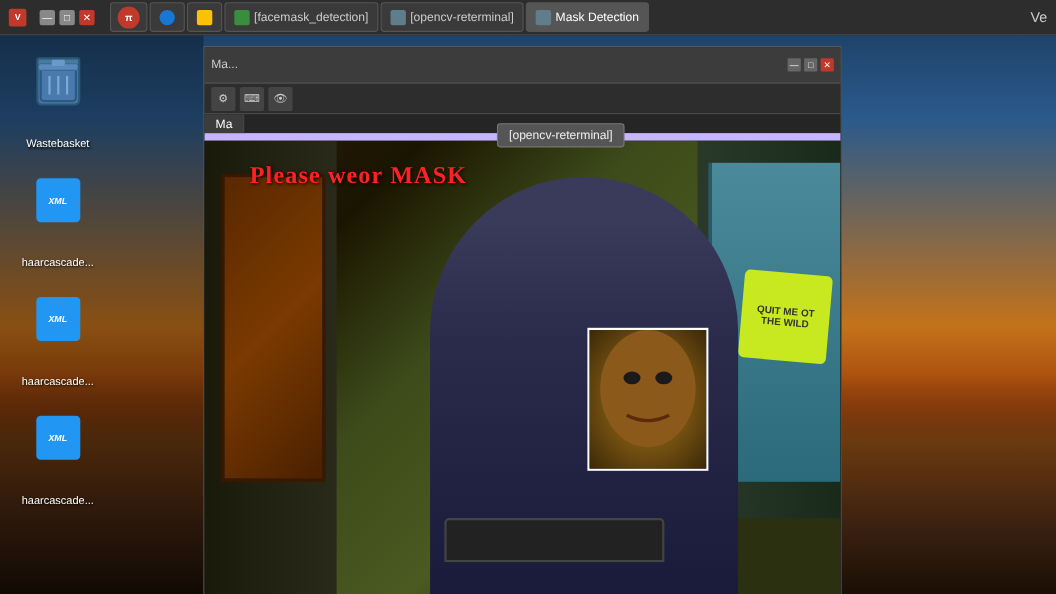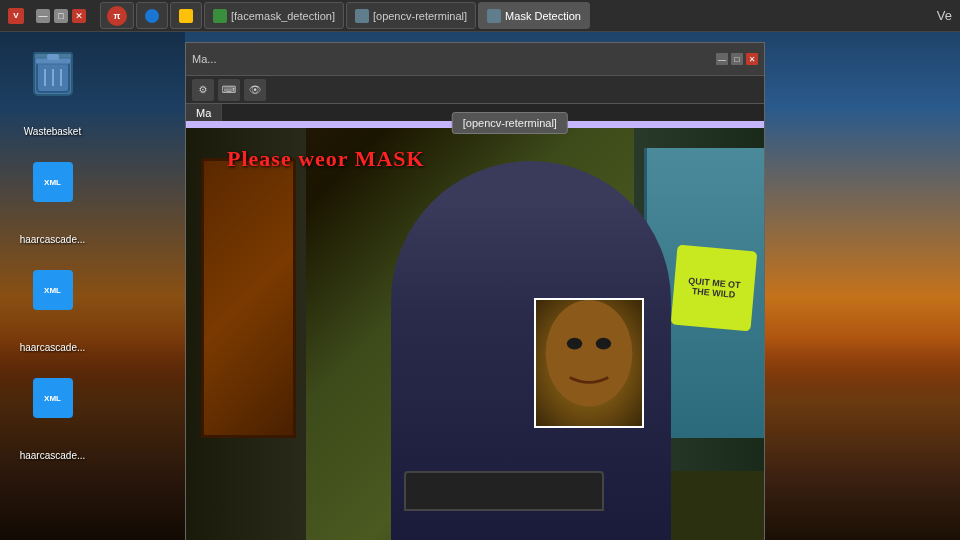--- a/index.html
+++ b/index.html
@@ -185,20 +185,21 @@
       width: 40px;
       height: 40px;
       background: #2196F3;
       border-radius: 4px;
       display: flex;
       align-items: center;
       justify-content: center;
       color: white;
       font-size: 8px;
       font-weight: bold;
+      font-style: italic;
     }
 
     .desktop-icon-label {
       color: #fff;
       font-size: 10px;
       text-align: center;
       text-shadow: 1px 1px 2px #000;
       line-height: 1.2;
       word-break: break-word;
       margin-top: 24px;

